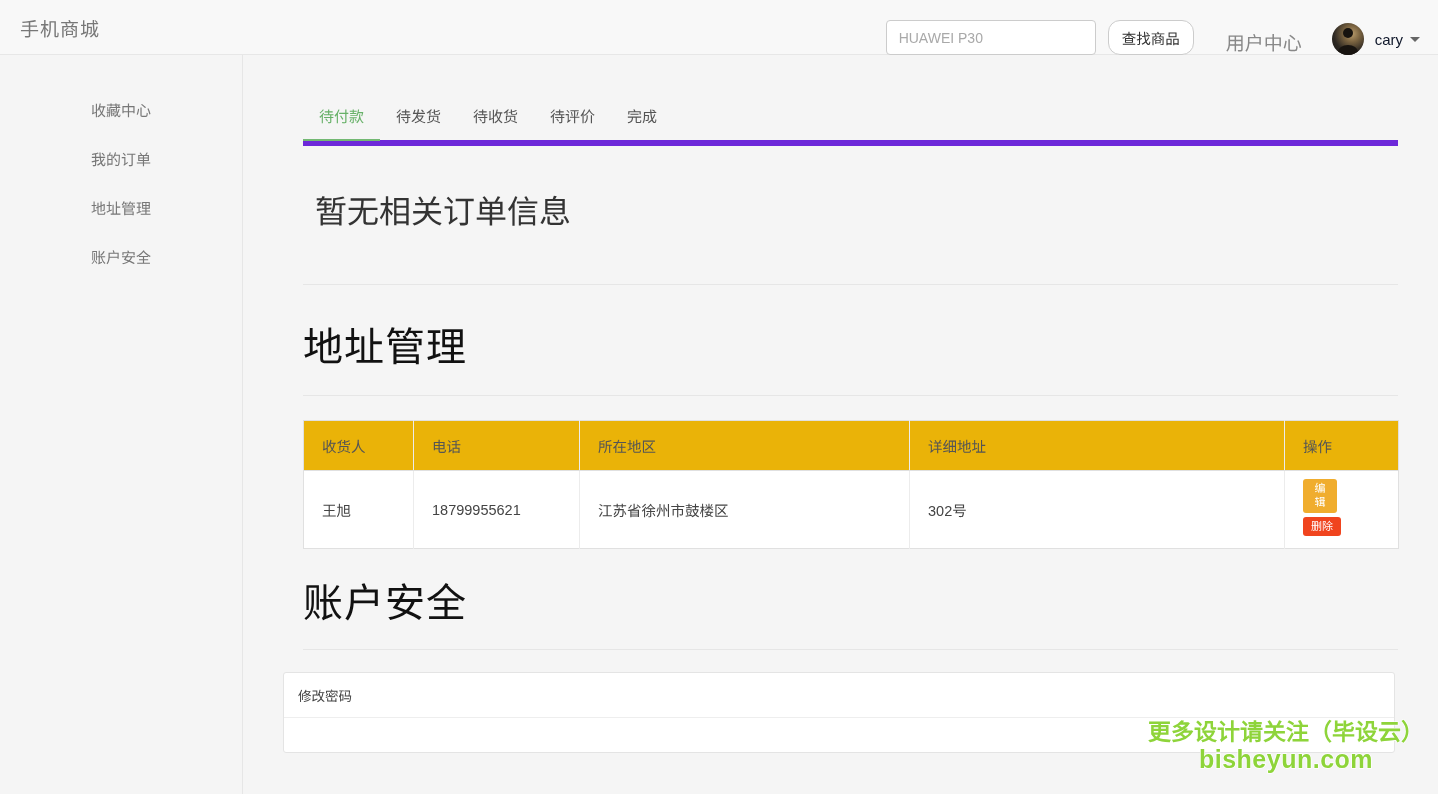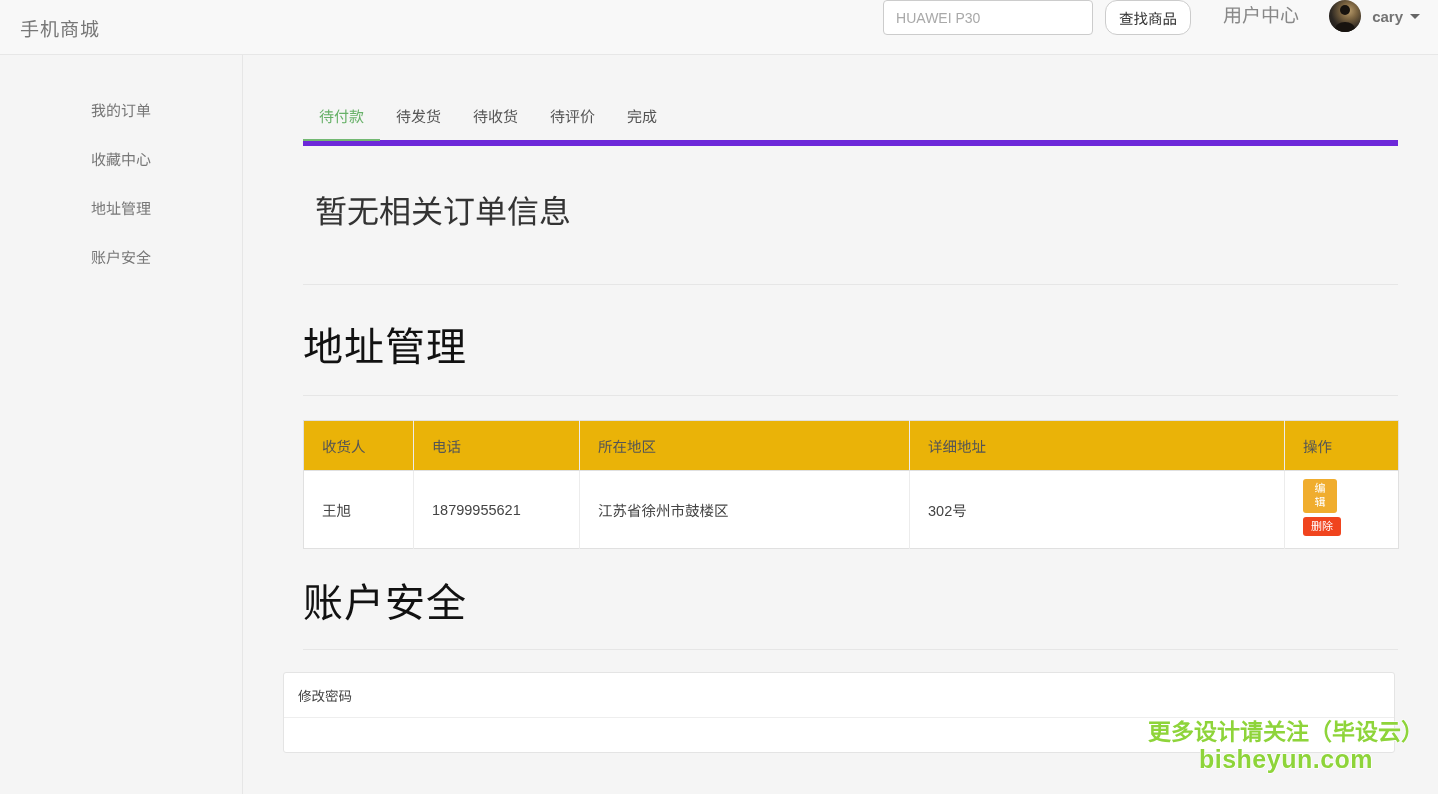--- a/index.html
+++ b/index.html
@@ -28,21 +28,21 @@
     color: #777;
     letter-spacing: 1px;
     white-space: nowrap;
   }
   .nav-right {
     position: absolute;
     right: 18px;
     top: 0;
     height: 55px;
     display: flex;
-    align-items: flex-start;
+    align-items: flex-end;
     gap: 0;
   }
   .search-box {
     width: 210px;
     height: 35px;
     border: 1px solid #ccc;
     border-radius: 4px;
     background: #fff;
     font-size: 14px;
     color: #555;
@@ -100,23 +100,22 @@
     position: absolute;
     left: 50%; bottom: -4px;
     transform: translateX(-50%);
     width: 20px; height: 14px;
     border-radius: 50% 50% 0 0;
     background: #17130f;
   }
   .username {
     margin-left: 11px;
     font-size: 15px;
-    color: #737373;
-    white-space: nowrap;
-    font-weight: bold;
+    color: #0f172a;
+    white-space: nowrap;
   }
   .caret {
     margin-left: 7px;
     width: 0; height: 0;
     border-left: 5px solid transparent;
     border-right: 5px solid transparent;
     border-top: 5px solid #666;
   }
 
   
@@ -312,22 +311,22 @@
       <div class="avatar"></div>
       <span class="username">cary</span>
       <span class="caret"></span>
     </div>
   </div>
 </div>
 
 <div class="page">
 
   <nav class="sidebar">
+    <a class="side-item">收藏中心</a>
     <a class="side-item">我的订单</a>
-    <a class="side-item">收藏中心</a>
     <a class="side-item">地址管理</a>
     <a class="side-item">账户安全</a>
   </nav>
 
   <main class="content">
 
     <div class="tabs">
       <div class="tab active">待付款</div>
       <div class="tab">待发货</div>
       <div class="tab">待收货</div>

